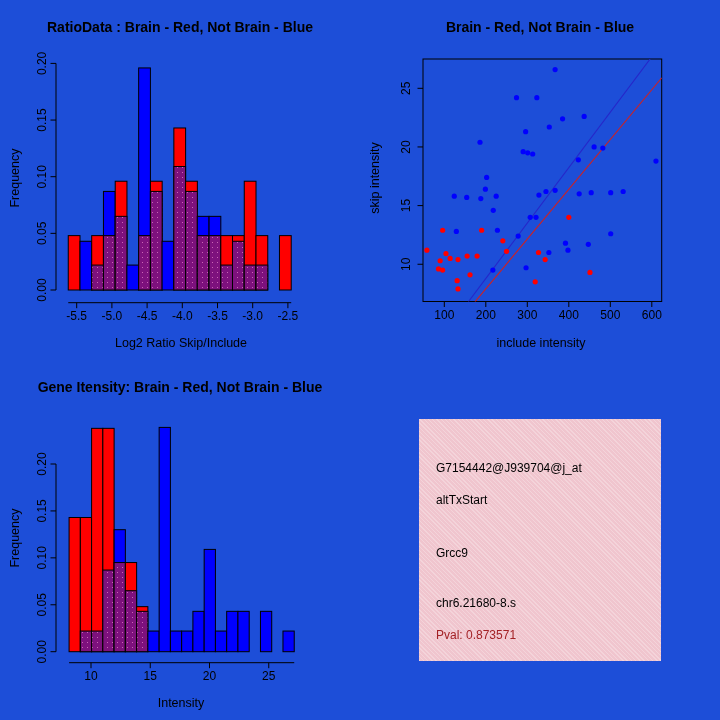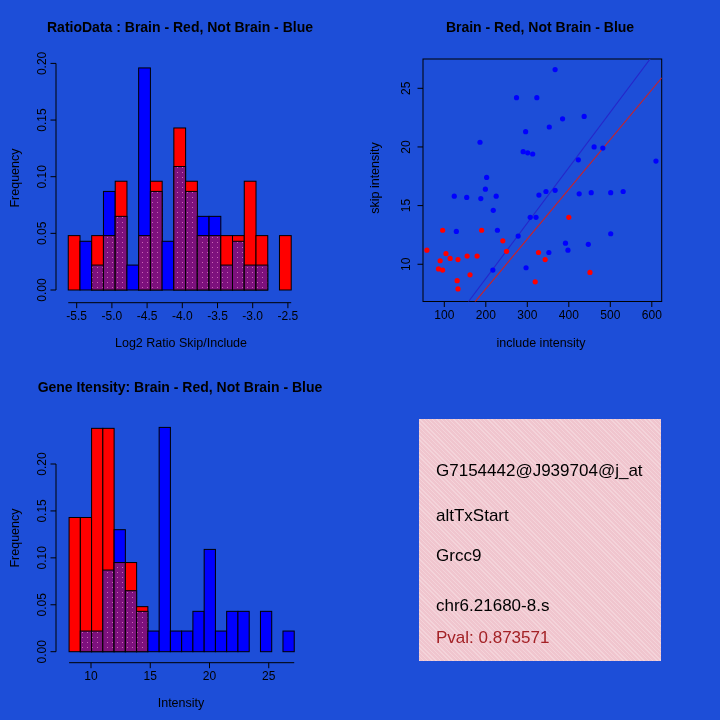--- a/index.html
+++ b/index.html
@@ -8,21 +8,21 @@
     width:720px;height:720px;background:#1d4ed8;}
   figure.panel{margin:0;position:relative;width:360px;height:360px;}
   svg{display:block;}
   svg text{font-family:"Liberation Sans",sans-serif;fill:#000;}
   .chart-title{font-size:14px;font-weight:bold;}
   .tick-label{font-size:12px;}
   .axis-label{font-size:12.5px;}
   .info-box{position:absolute;left:59px;top:59px;width:242px;height:242px;
     background-color:#F0C5CE;
     background-image:repeating-linear-gradient(45deg, rgba(255,255,255,.25) 0 1px, transparent 1px 3px);}
-  .info-line{position:absolute;left:17px;font-size:17px;color:#000;white-space:nowrap;}
+  .info-line{position:absolute;left:17px;font-size:12px;color:#000;white-space:nowrap;}
   .info-line.pval{color:#A32125;}
 </style>
 </head>
 <body>
 
 <div class="canvas">
   <figure class="panel">
     <svg width="360" height="360" viewBox="0 0 360 360">
         <defs>
           <pattern id="pd-ratio_hist" width="5" height="5" patternUnits="userSpaceOnUse">
@@ -264,19 +264,19 @@
           <line x1="56" y1="150.92499999999998" x2="50.5" y2="150.92499999999998" stroke="#000"></line>
           <text x="46" y="150.92499999999998" text-anchor="middle" class="tick-label" transform="rotate(-90 46 150.92499999999998)">0.15</text>
           <line x1="56" y1="103.99999999999997" x2="50.5" y2="103.99999999999997" stroke="#000"></line>
           <text x="46" y="103.99999999999997" text-anchor="middle" class="tick-label" transform="rotate(-90 46 103.99999999999997)">0.20</text>
         </g>
       </svg>
   </figure>
   <figure class="panel">
     <div class="info-box">
       <div class="info-line" style="top:42px">G7154442@J939704@j_at</div>
-      <div class="info-line" style="top:87px">altTxStart</div>
+      <div class="info-line" style="top:74px">altTxStart</div>
       <div class="info-line" style="top:127px">Grcc9</div>
       <div class="info-line" style="top:177px">chr6.21680-8.s</div>
       <div class="info-line pval" style="top:209px">Pval: 0.873571</div>
     </div>
   </figure>
 </div>
 
 </body></html>

